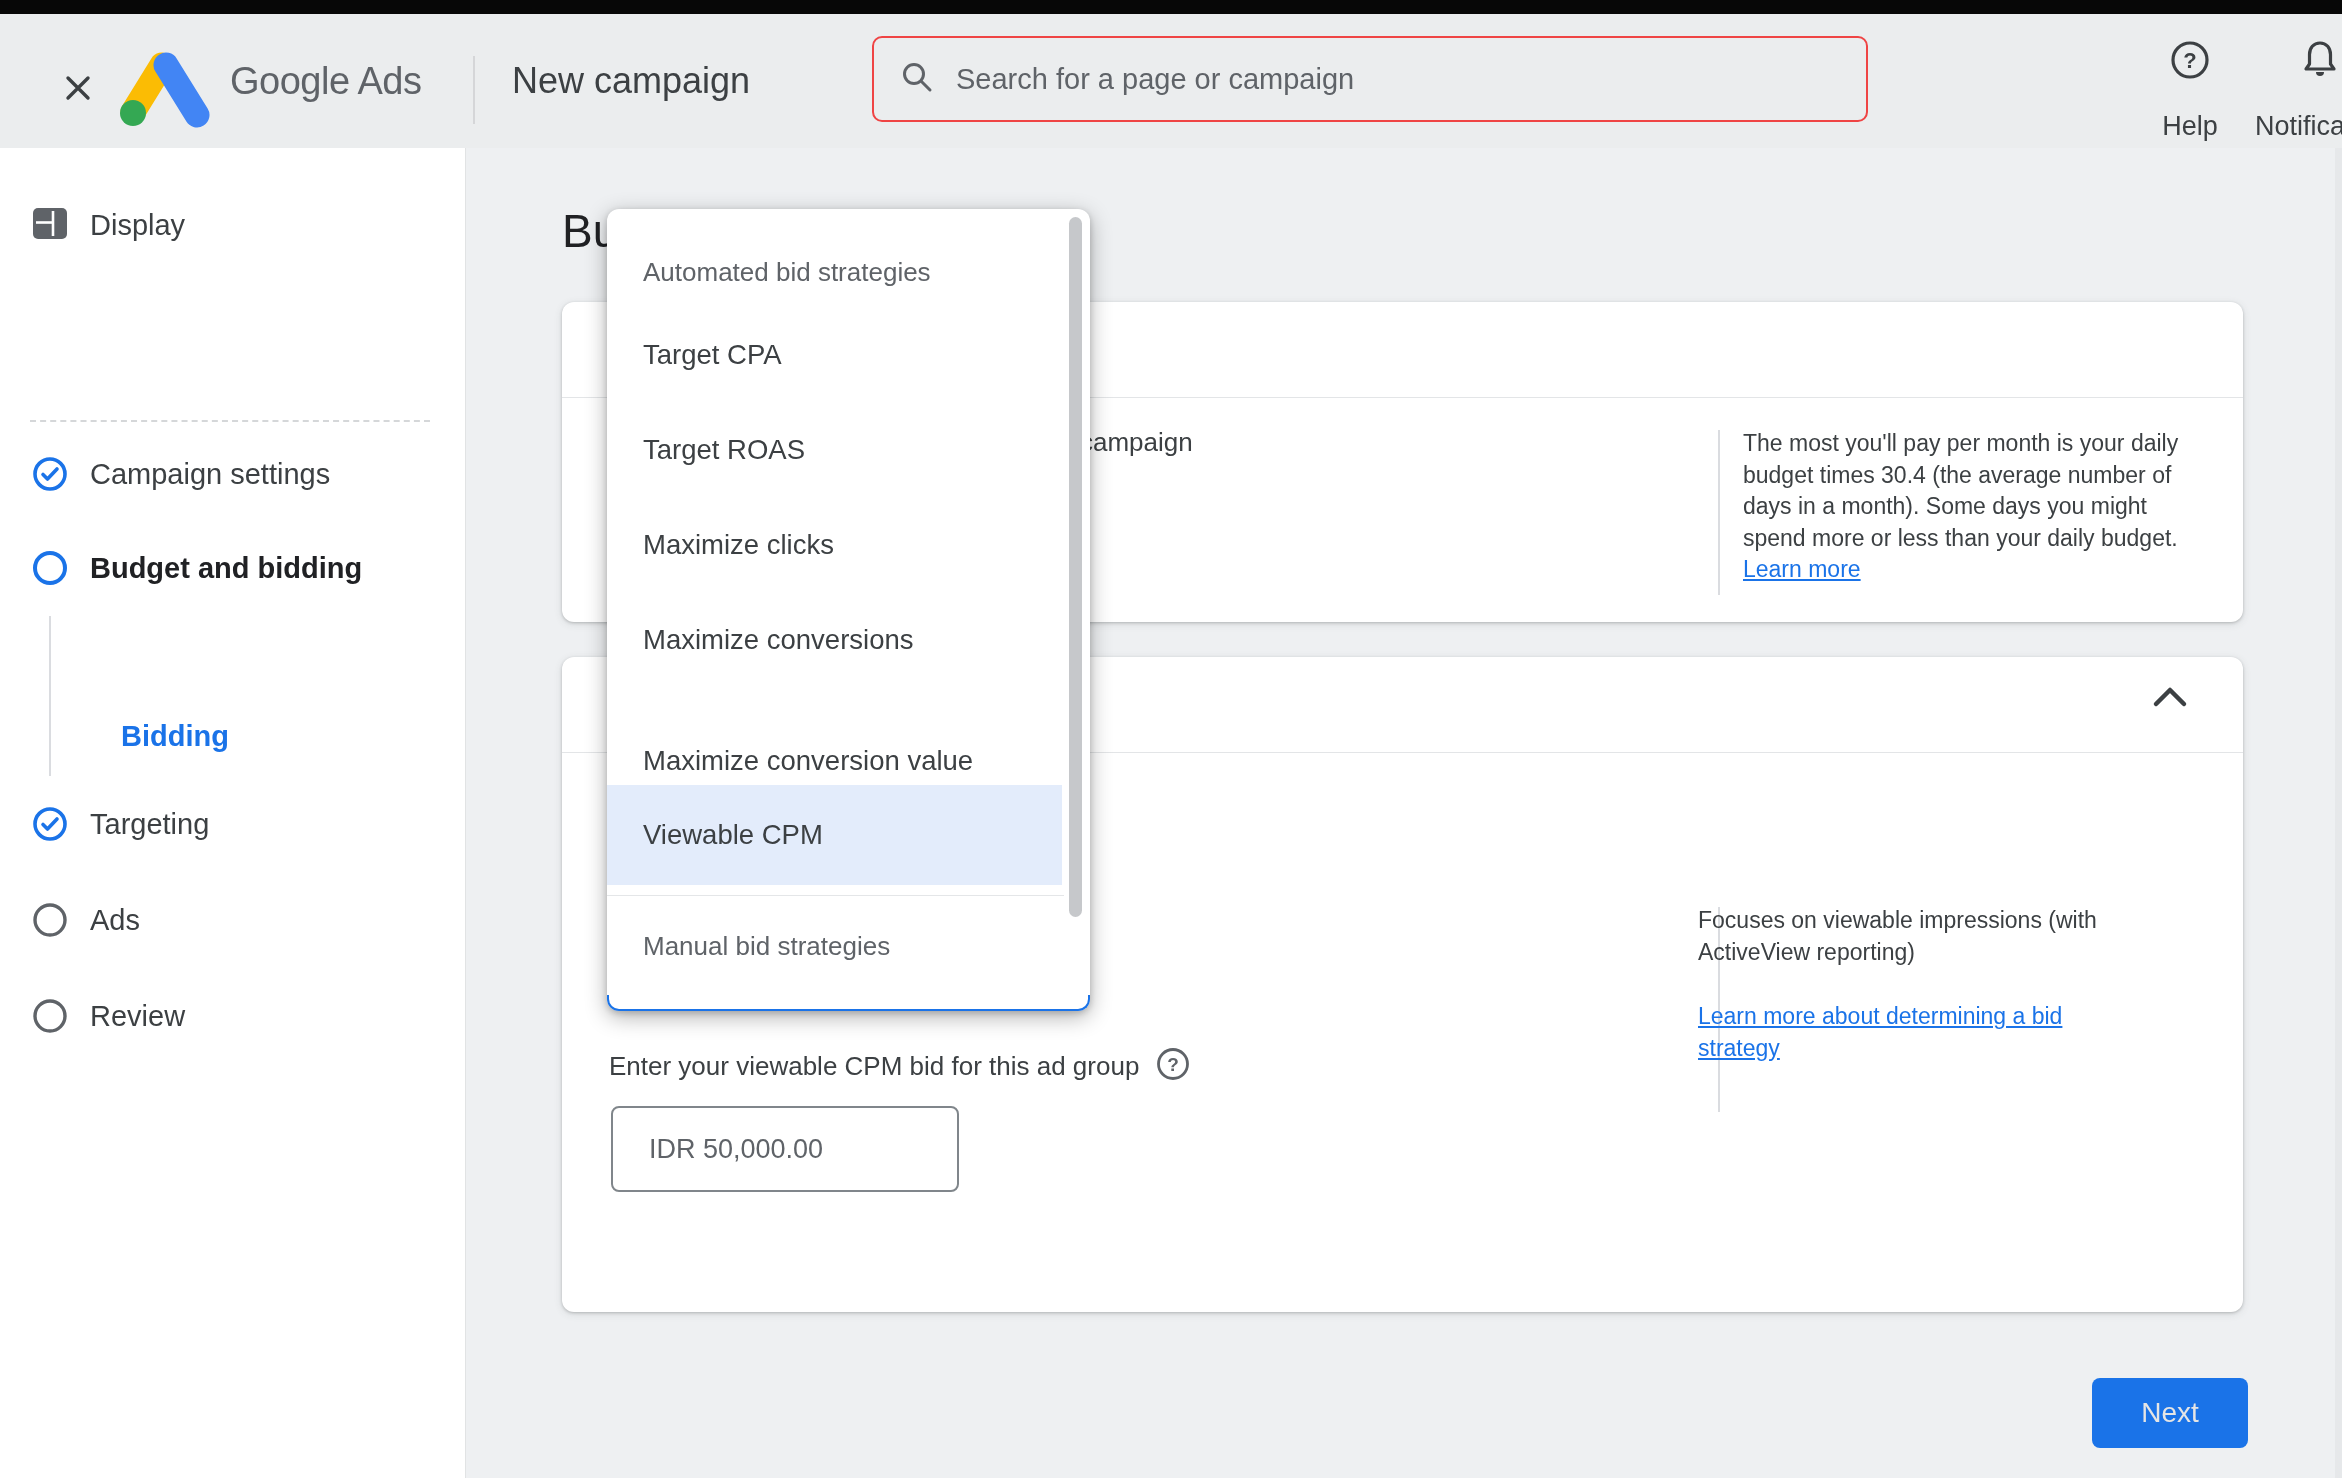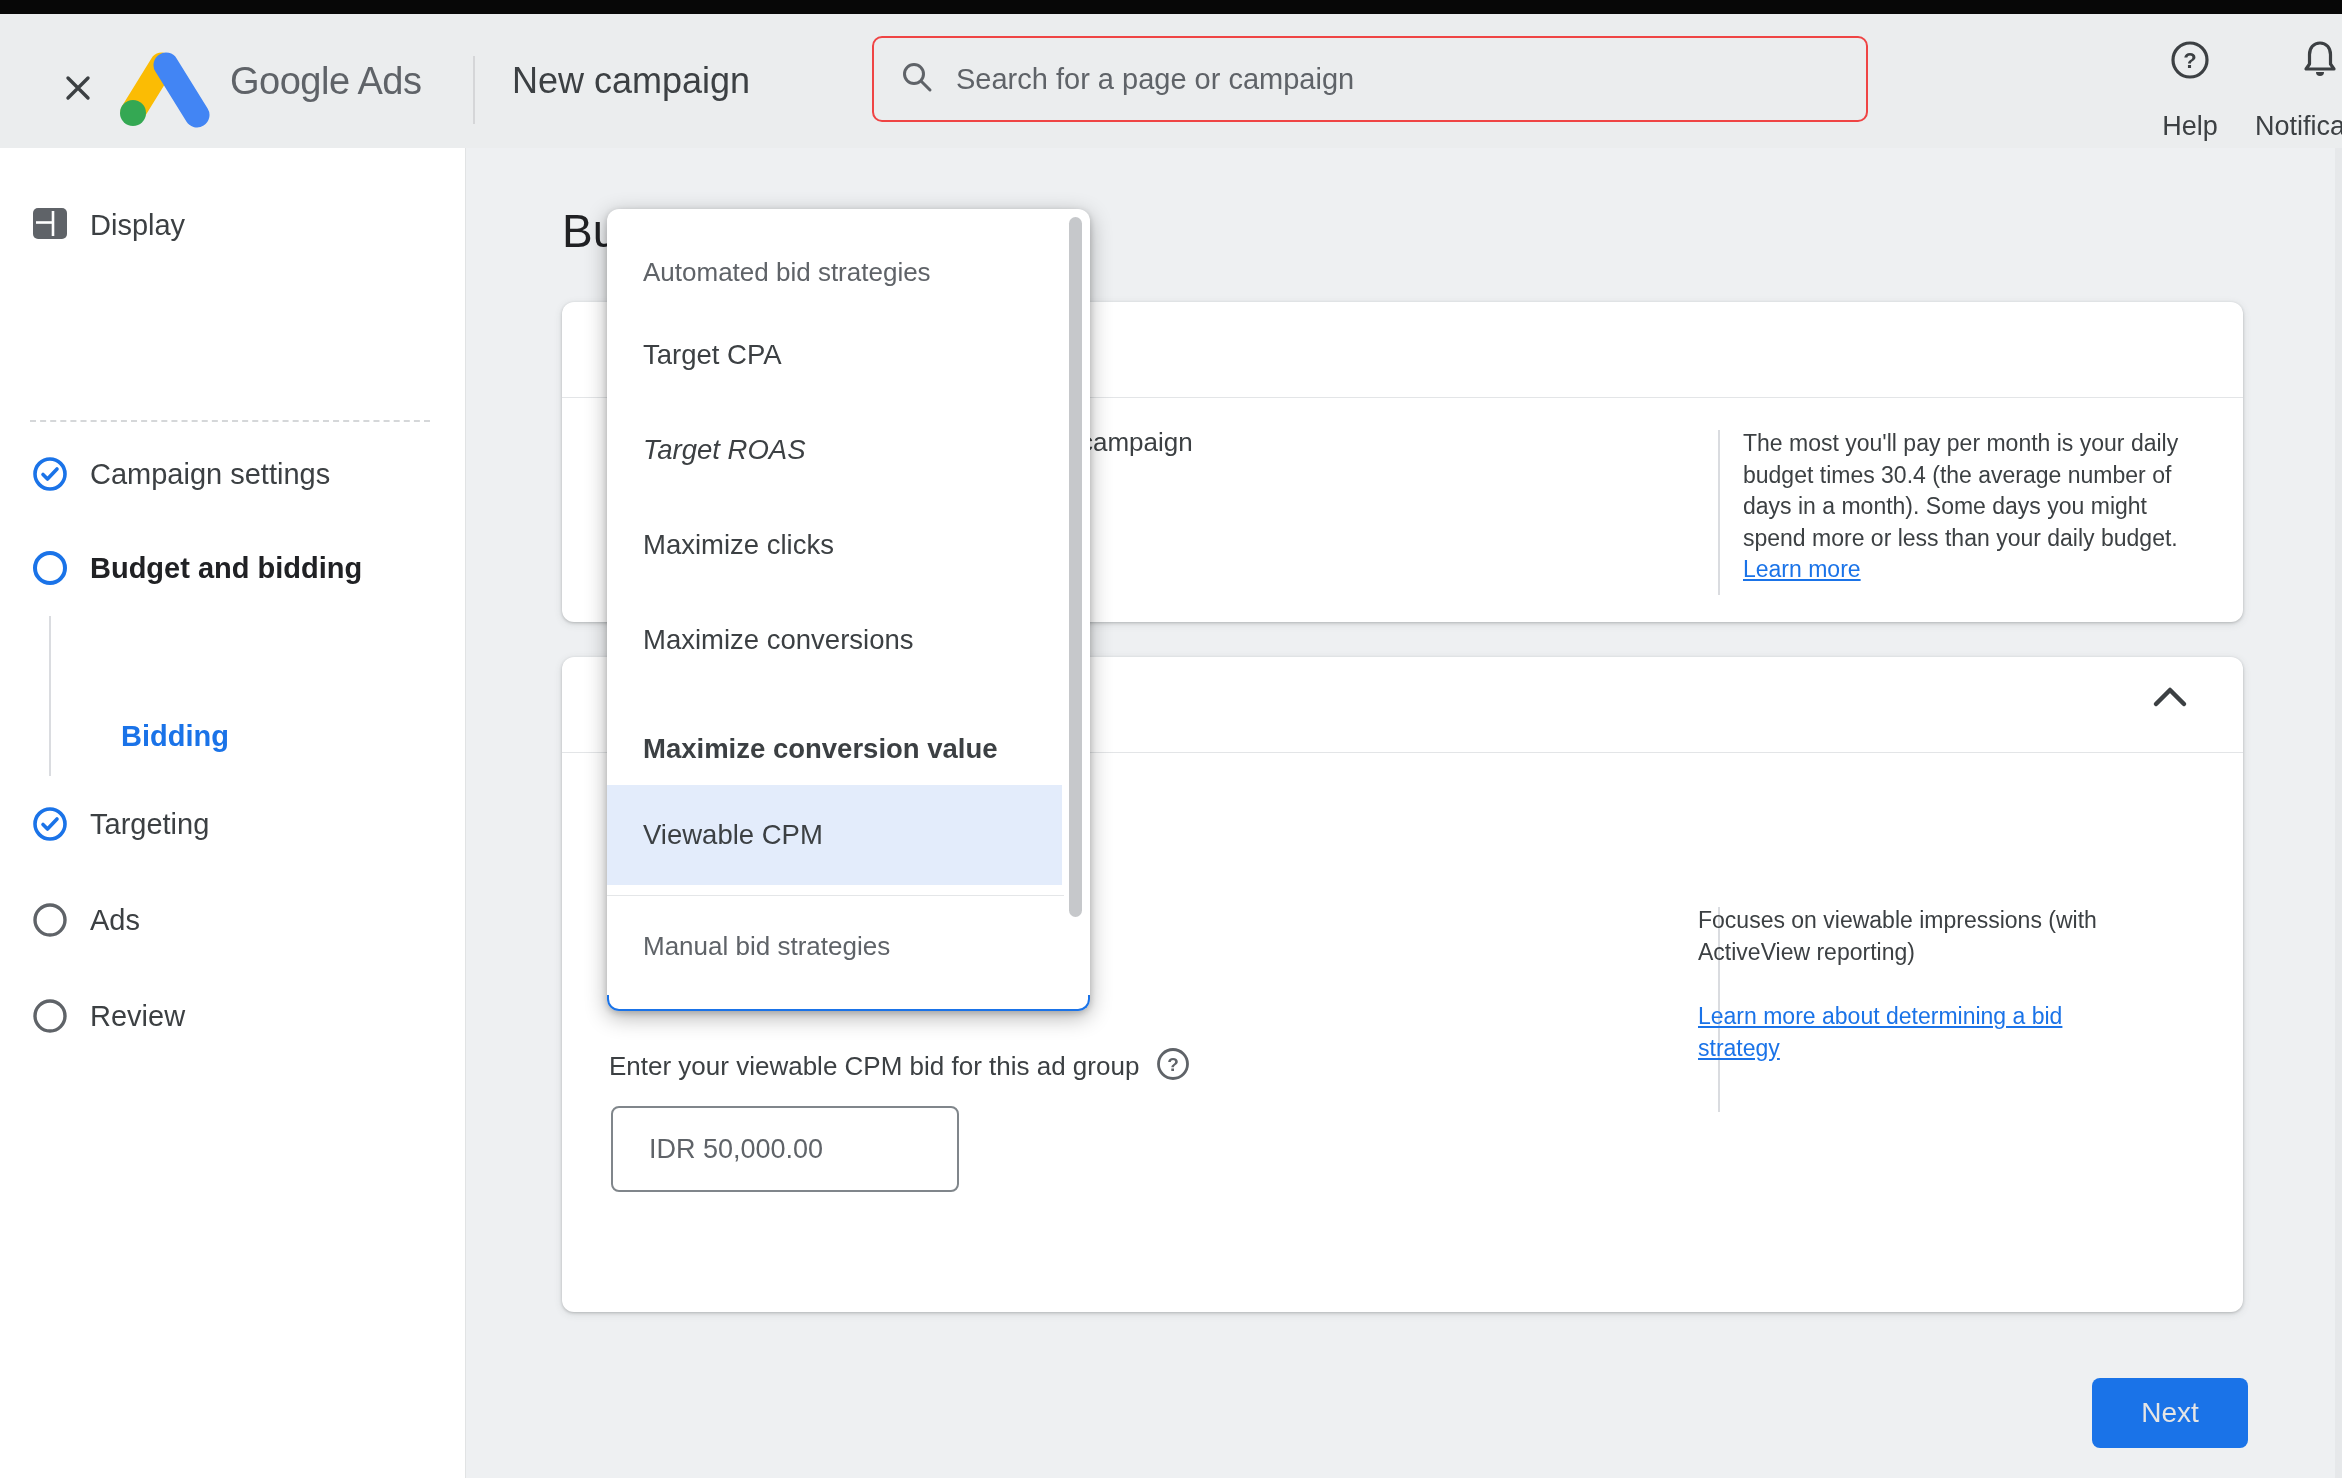--- a/index.html
+++ b/index.html
@@ -227,24 +227,24 @@
       </span>
     </div>
     <input class="bid-input" value="IDR 50,000.00" style="">
   </div>
 
   <button class="next-btn">Next</button>
 
   <div class="dropdown">
     <div class="dd-group" style="top:16px;">Automated bid strategies</div>
     <div class="dd-item" style="top:98px;">Target CPA</div>
-    <div class="dd-item" style="top:193px;font-style:italic;">Target ROAS</div>
+    <div class="dd-item" style="top:193px;">Target ROAS</div>
     <div class="dd-item" style="top:288px;">Maximize clicks</div>
     <div class="dd-item" style="top:383px;">Maximize conversions</div>
-    <div class="dd-item" style="top:492px;font-weight:bold;">Maximize conversion value</div>
+    <div class="dd-item" style="top:504px;">Maximize conversion value</div>
     <div class="dd-selected"></div>
     <div class="dd-item" style="top:578px;">Viewable CPM</div>
     <div class="dd-divider"></div>
     <div class="dd-group" style="top:690px;">Manual bid strategies</div>
     <div class="dd-thumb"></div>
     <div class="dd-bluearc"></div>
   </div>
 
   <div class="win-scroll"></div>
 </div>

